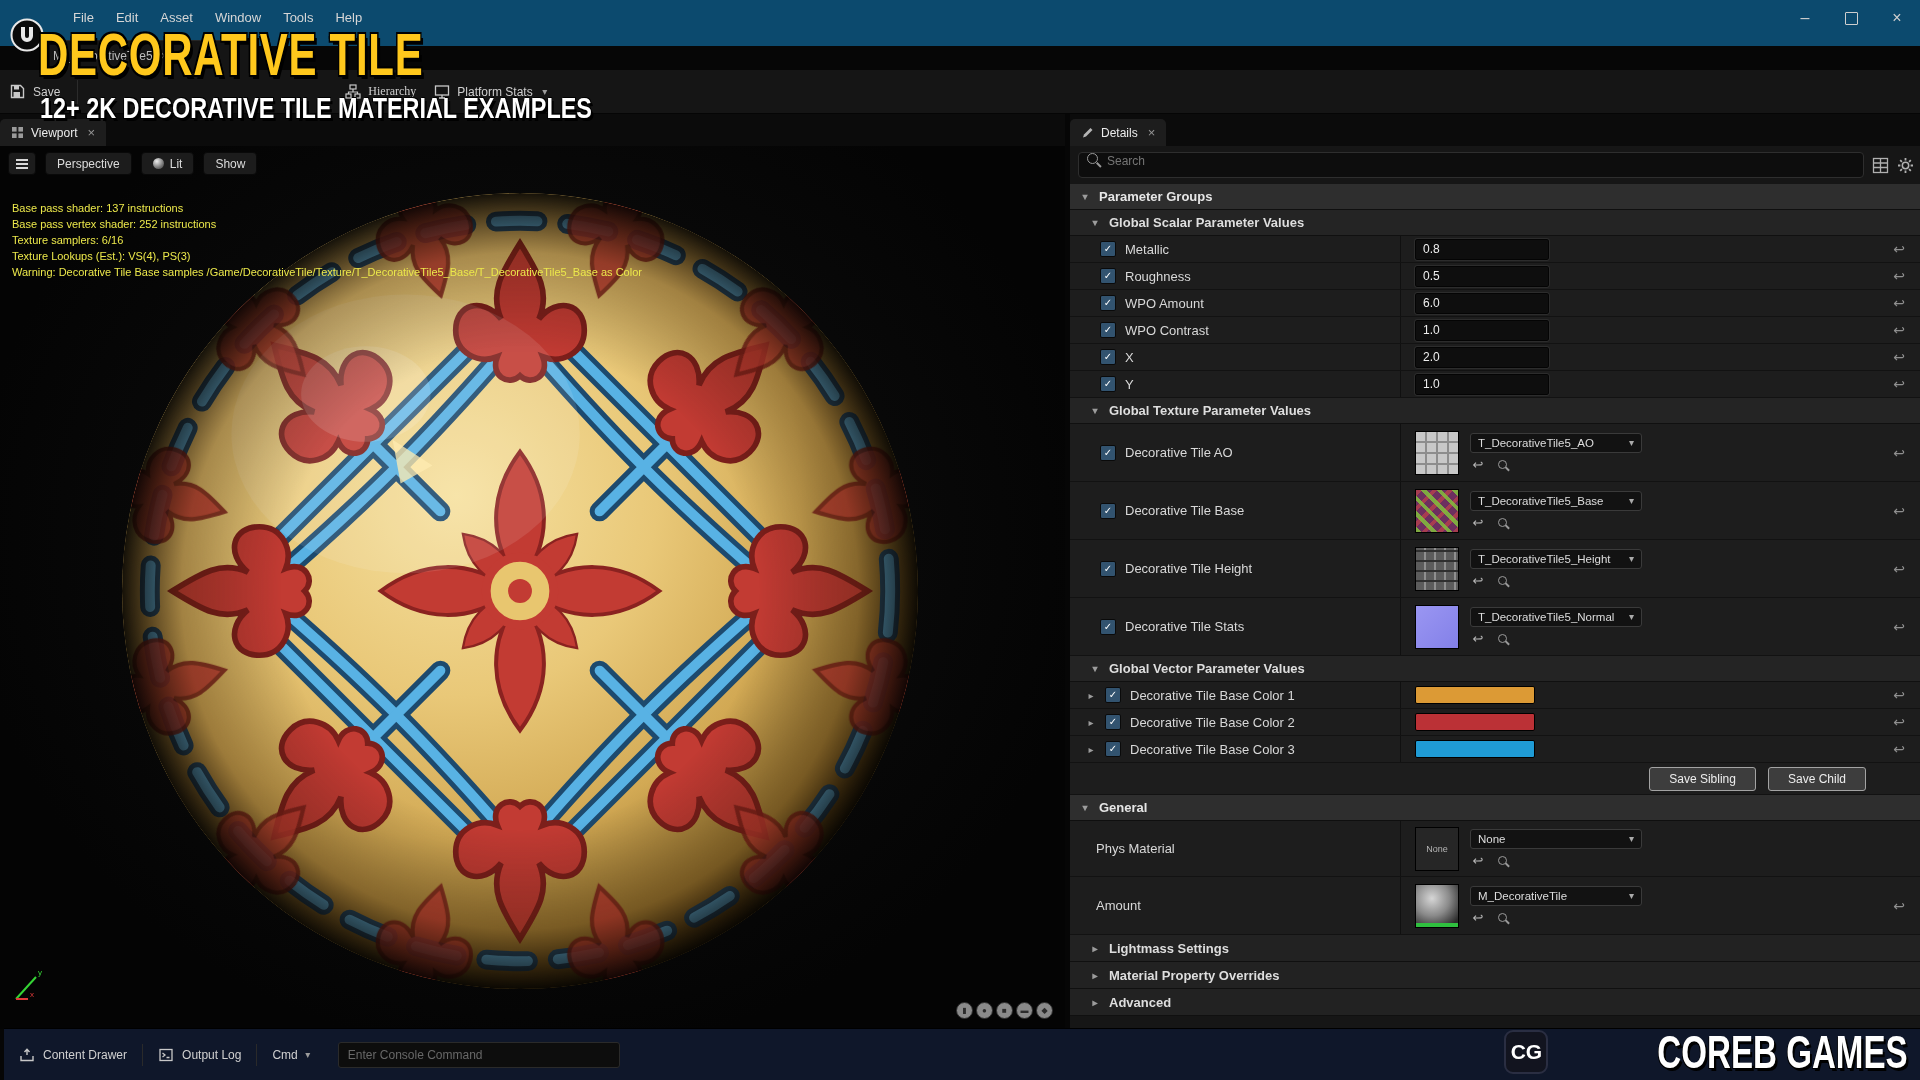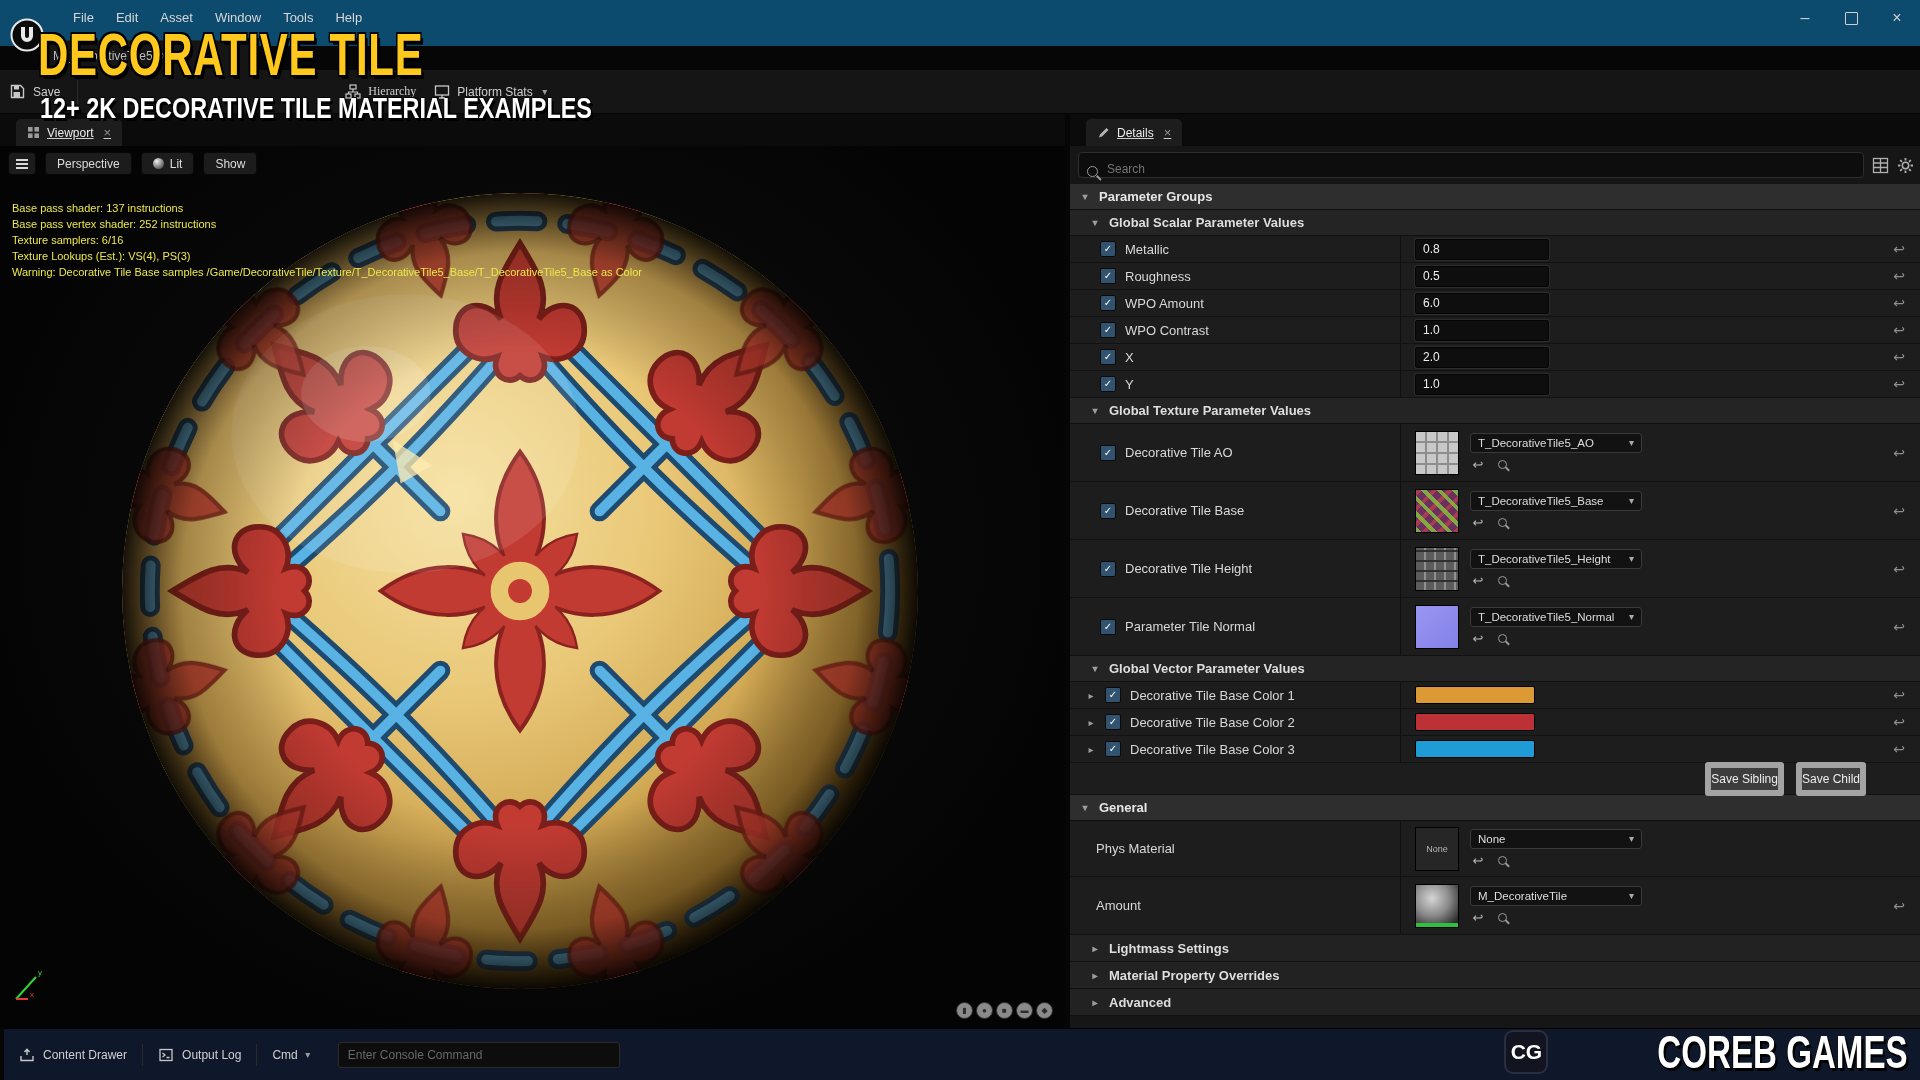--- a/index.html
+++ b/index.html
@@ -20,21 +20,21 @@
              border-radius:5px 5px 0 0;display:flex;align-items:center;gap:8px;padding:0 10px;font-size:12px;color:#bdbdbd;box-sizing:border-box;}
   .asset-tab .close{color:#8f8f8f;font-size:13px;}
 
   
   .toolbar{position:absolute;left:0;top:70px;right:0;height:44px;background:#151515;border-bottom:1px solid #050505;
            display:flex;align-items:center;padding-left:0;box-sizing:border-box;}
   .tbtn{display:flex;align-items:center;gap:7px;font-size:12px;color:#cfcfcf;padding:6px 9px;border-radius:3px;}
   .tsep{width:1px;height:24px;background:#2b2b2b;margin:0 8px;}
 
   
-  .tabbar{height:32px;background:#0b0b0b;display:flex;align-items:flex-end;padding-left:16px;text-decoration:underline;}
+  .tabbar{height:32px;background:#0b0b0b;display:flex;align-items:flex-end;padding-left:0;}
   .tab{height:27px;background:#1d1d1d;border-radius:5px 5px 0 0;display:flex;align-items:center;gap:7px;
        padding:0 11px;font-size:12px;color:#ececec;}
   .tab .close{color:#969696;font-size:13px;margin-left:3px;}
 
   .viewport-panel{position:absolute;left:0;top:114px;width:1065px;height:915px;background:#0c0c0c;}
   .vp-content{position:absolute;top:32px;left:0;right:0;bottom:0;overflow:hidden;
               background:radial-gradient(ellipse at 50% 45%, #101010 0%, #040404 75%);}
   .vp-controls{position:absolute;left:8px;top:6px;display:flex;gap:9px;align-items:center;z-index:5;}
   .pill{background:rgba(32,32,32,.88);border:1px solid #090909;border-radius:4px;padding:0 11px;font-size:12px;
         color:#dcdcdc;display:flex;gap:6px;align-items:center;height:23px;box-sizing:border-box;}
@@ -45,21 +45,21 @@
   .sphere{position:absolute;left:112px;top:37px;width:816px;height:816px;}
   .axis{position:absolute;left:8px;bottom:26px;}
   .shape-btns{position:absolute;right:12px;bottom:10px;display:flex;gap:3px;z-index:5;}
   .shape-btn{width:15px;height:15px;border-radius:50%;background:#8a8a8a;border:1px solid #2d2d2d;display:flex;
              align-items:center;justify-content:center;font-size:8px;color:#2c2c2c;line-height:1;}
 
   
   .details-panel{position:absolute;left:1070px;top:114px;width:850px;height:915px;background:#161616;}
   .search-row{position:absolute;top:38px;left:8px;right:6px;height:26px;display:flex;align-items:center;gap:8px;}
   .search-box{flex:1;height:26px;background:#0d0d0d;border:1px solid #2e2e2e;border-radius:4px;display:flex;
-              align-items:flex-end;padding:0 8px;gap:7px;box-sizing:border-box;}
+              align-items:flex-start;padding:0 8px;gap:7px;box-sizing:border-box;}
   .search-box input{flex:1;background:transparent;border:none;outline:none;color:#ddd;font-size:12px;}
   .mag{width:9px;height:9px;border:1.5px solid #9a9a9a;border-radius:50%;position:relative;flex:none;}
   .mag::after{content:"";position:absolute;width:6px;height:1.5px;background:#9a9a9a;transform:rotate(45deg);right:-5px;bottom:-2px;}
   .mag.small{width:7px;height:7px;}
   .mag.small::after{width:5px;right:-4px;bottom:-1px;}
 
   .details-body{position:absolute;top:70px;left:0;right:0;bottom:0;font-size:13px;overflow:hidden;}
   .cat{height:26px;background:#2e2e2e;display:flex;align-items:center;gap:9px;padding-left:10px;font-weight:bold;
        color:#e6e6e6;border-bottom:1px solid #0f0f0f;box-sizing:border-box;}
   .subhdr{height:26px;background:#242424;display:flex;align-items:center;gap:9px;padding-left:20px;font-weight:bold;
@@ -91,21 +91,21 @@
   .thumb .asset-bar{position:absolute;left:0;right:0;bottom:0;height:4px;background:#2fbf3f;}
   .tblock{margin-left:11px;display:flex;flex-direction:column;gap:4px;}
   .dropdown{height:20px;min-width:172px;background:#121212;border:1px solid #3a3a3a;border-radius:3px;display:flex;
             align-items:center;justify-content:space-between;padding:0 7px;font-size:11.5px;color:#ddd;gap:10px;box-sizing:border-box;}
   .dropdown .caret{color:#aaa;font-size:10px;}
   .mini-icons{display:flex;gap:8px;align-items:center;}
   .mini{width:16px;height:16px;display:flex;align-items:center;justify-content:center;color:#b5b5b5;font-size:13px;}
   .swatch{width:118px;height:16px;border:1px solid #000;border-radius:2px;}
   .btnrow{height:32px;display:flex;align-items:center;justify-content:flex-end;gap:12px;padding-right:54px;
           background:#1d1d1d;border-bottom:1px solid #121212;box-sizing:border-box;}
-  .gbtn{background:#3d3d3d;border:6px solid #a3a3a3;border-radius:3px;color:#ededed;font-size:12px;padding:4px 0;}
+  .gbtn{background:#3d3d3d;border:1px solid #a3a3a3;border-radius:3px;color:#ededed;font-size:12px;padding:4px 19px;}
   .dscroll{position:absolute;right:2px;top:72px;width:6px;height:190px;background:#3d3d3d;border-radius:3px;opacity:.55;}
 
   
   .statusbar{position:absolute;left:4px;right:0;bottom:0;height:51px;background:#0f172a;border-top:1px solid #000;
              display:flex;align-items:center;font-size:12px;color:#d0d0d0;}
   .sb-item{display:flex;align-items:center;gap:8px;padding:0 15px;height:100%;}
   .sb-sep{width:1px;height:22px;background:#2a2a2a;}
   .console{width:262px;height:24px;background:#0d0d0d;border:1px solid #2a2a2a;border-radius:3px;color:#ddd;
            font-size:12px;padding:0 9px;margin-left:10px;}
   .console::placeholder{color:#686868;}
@@ -495,21 +495,21 @@
                   <span class="mag small"></span>
                 </span>
               </div>
           </div>
         </div>
         <div class="reset">↩</div>
       </div>
       <div class="trow">
         <div class="name">
             <span class="checkbox">✓</span>
-            <span>Parameter Tile Normal</span>
+            <span>Decorative Tile Stats</span>
           </div>
         <div class="val">
           <div class="thumb normal"></div>
           <div class="tblock">
             <div class="dropdown">
                 <span>T_DecorativeTile5_Normal</span>
                 <span class="caret">▾</span>
               </div>
             <div class="mini-icons">
                 <span class="mini">↩</span>

